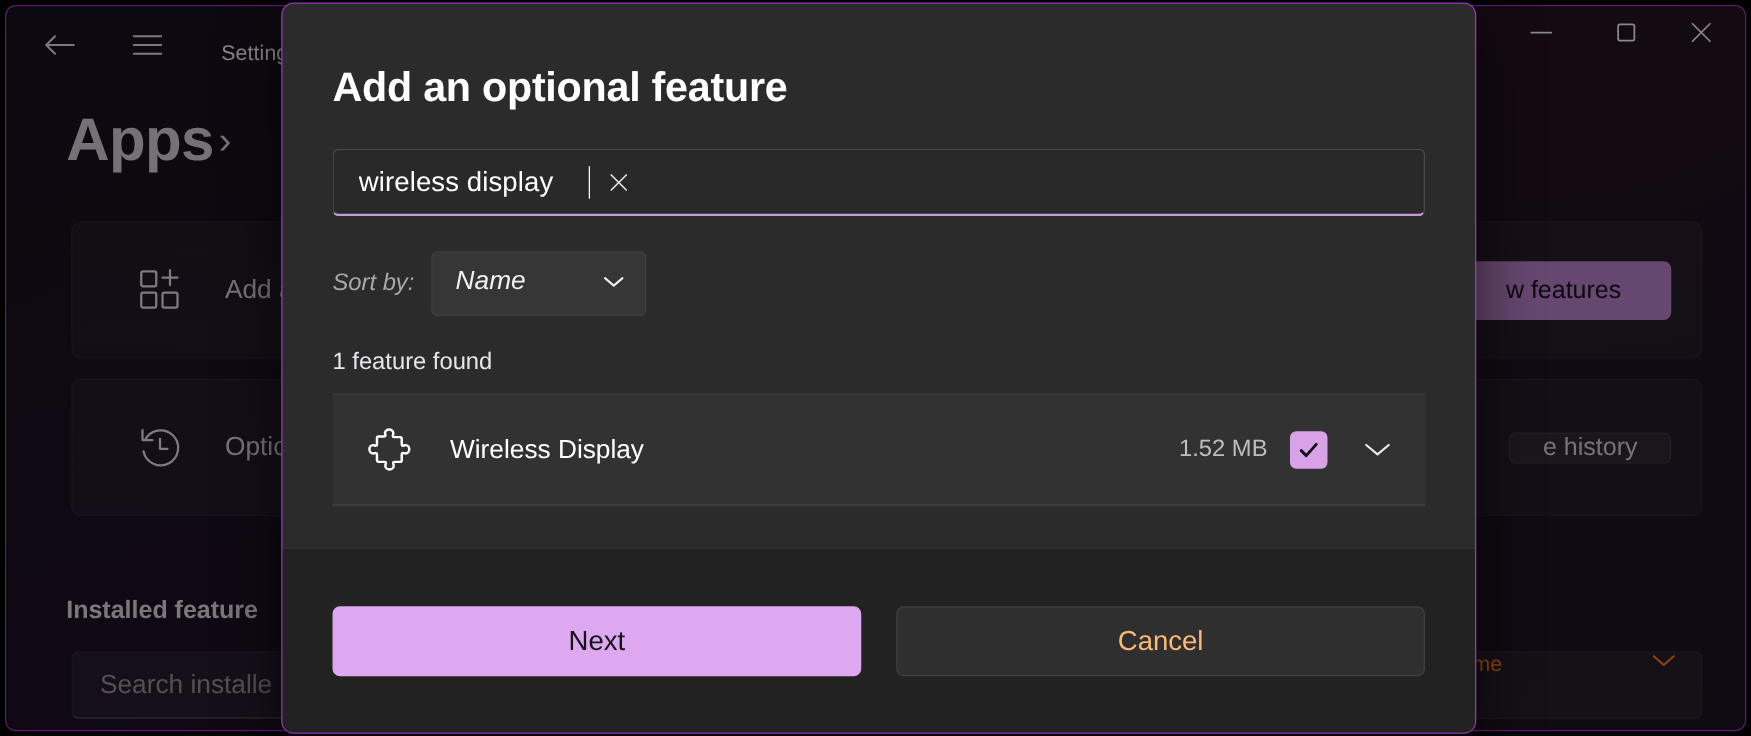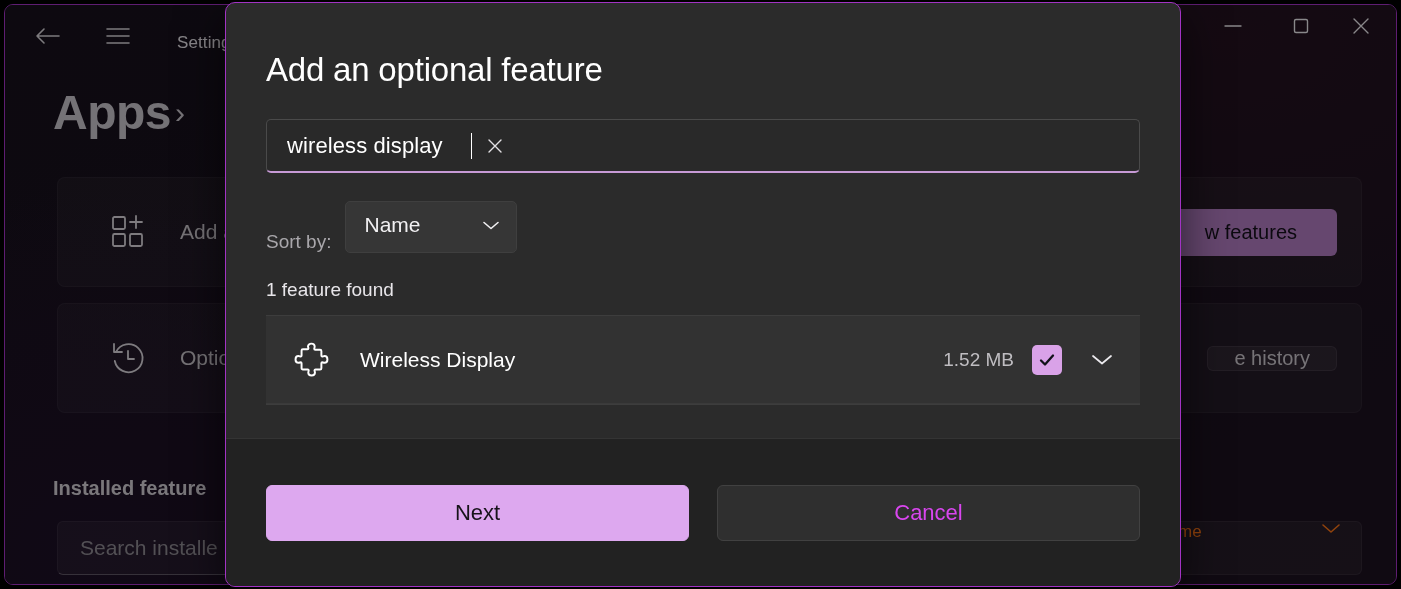--- a/index.html
+++ b/index.html
@@ -137,21 +137,21 @@
     border: 1.5px solid #a233c4;
     border-radius: 10px;
     overflow: hidden;
     box-shadow: 0 16px 48px rgba(0,0,0,0.6);
     display: flex; flex-direction: column;
   }
   #dialog-body { flex: 1 1 auto; padding: 0 40px; position: relative; }
 
   #dialog-title {
     margin-top: 48px;
-    font-size: 33px; font-weight: 400; color: #ffffff; letter-spacing: -.2px;
+    font-size: 33px; font-weight: 700; color: #ffffff; letter-spacing: -.2px;
   }
 
   
   #feature-search-field {
     margin-top: 30px;
     height: 54px;
     background: #292929;
     border: 1px solid #4a4a4a;
     border-bottom: 2px solid #c79ad6;
     border-radius: 5px;
@@ -170,21 +170,21 @@
   #clear-search-button {
     width: 46px; height: 44px;
     display: flex; align-items: center; justify-content: center;
     color: #e3e1e4; font-size: 21px;
     border-radius: 4px;
   }
 
   
   #sort-row {
     margin-top: 28px;
-    display: flex; align-items: flex-end; gap: 14px;
+    display: flex; align-items: center; gap: 14px; font-style: italic;
   }
   #sort-label { font-size: 19px; color: #a9a7ab; }
   #sort-select {
     width: 172px; height: 52px;
     background: #363636;
     border: 1px solid #3f3f3f;
     border-radius: 5px;
     display: flex; align-items: center; justify-content: space-between;
     padding: 0 16px 4px 18px;
     font-size: 21px; color: #f1f0f2;
@@ -247,21 +247,21 @@
     flex: 1 1 0;
     border-radius: 6px;
     display: flex; align-items: center; justify-content: center;
     font-size: 22px;
   }
   #next-button {
     background: #dda8ef; color: #17131a;
     border: 1px solid #dda8ef;
   }
   #cancel-button {
-    background: #2f2f2f; color: #d946ef;
+    background: #2f2f2f; color: #fdba74;
     border: 1px solid #414141;
   }
 
   svg { display: block; }
 </style>
 </head>
 <body>
 
 <div id="settings-window">
   <div id="settings-bg-gradient"></div>

